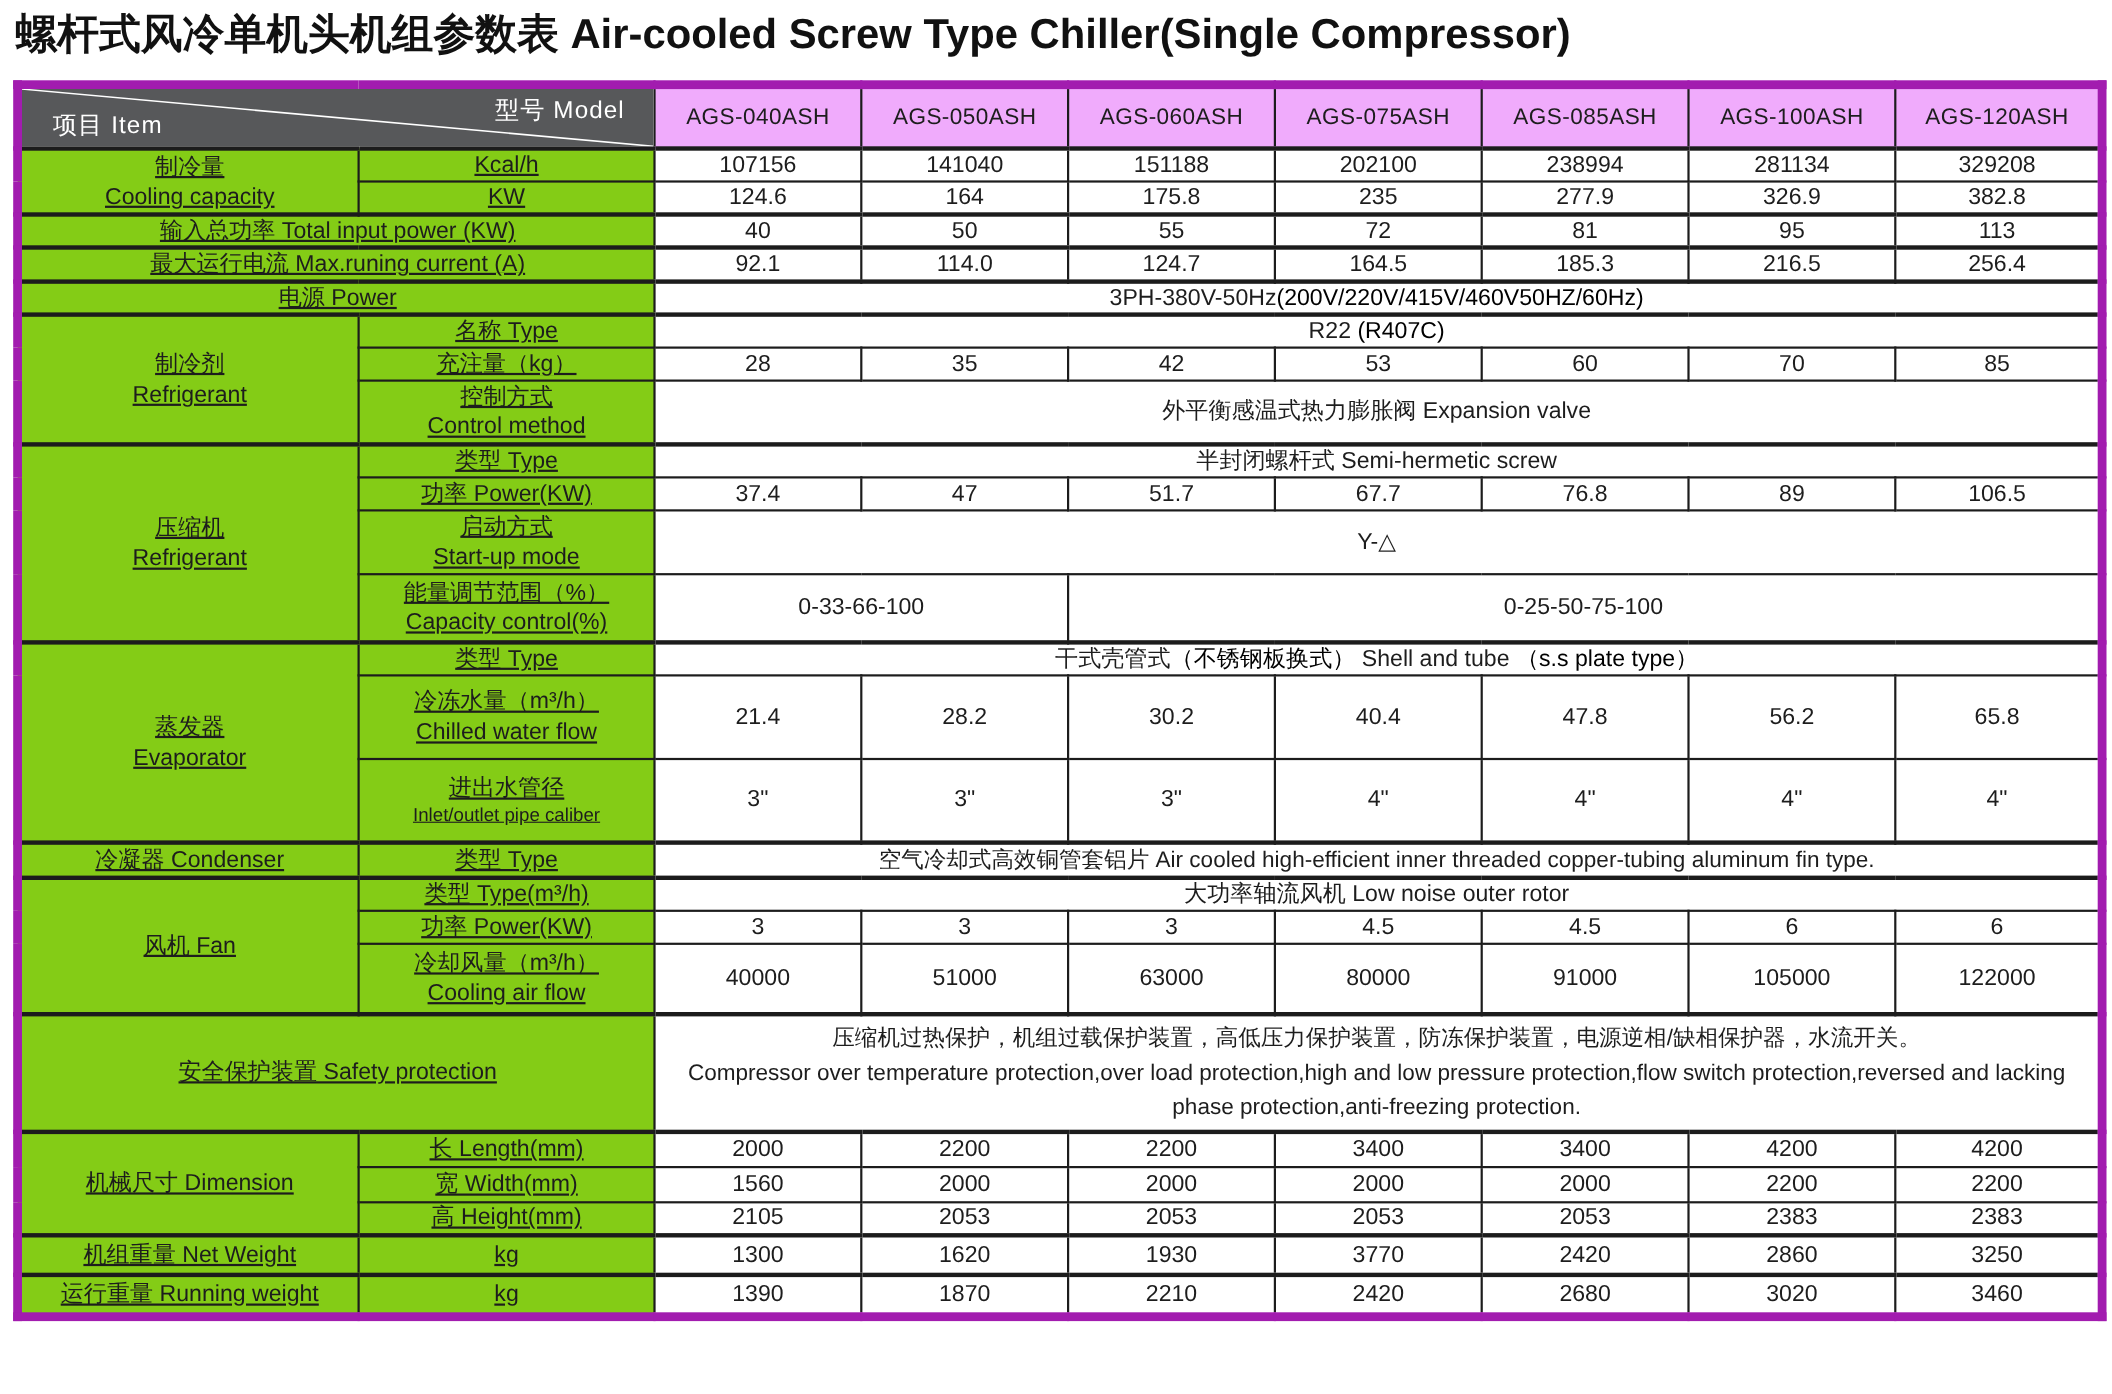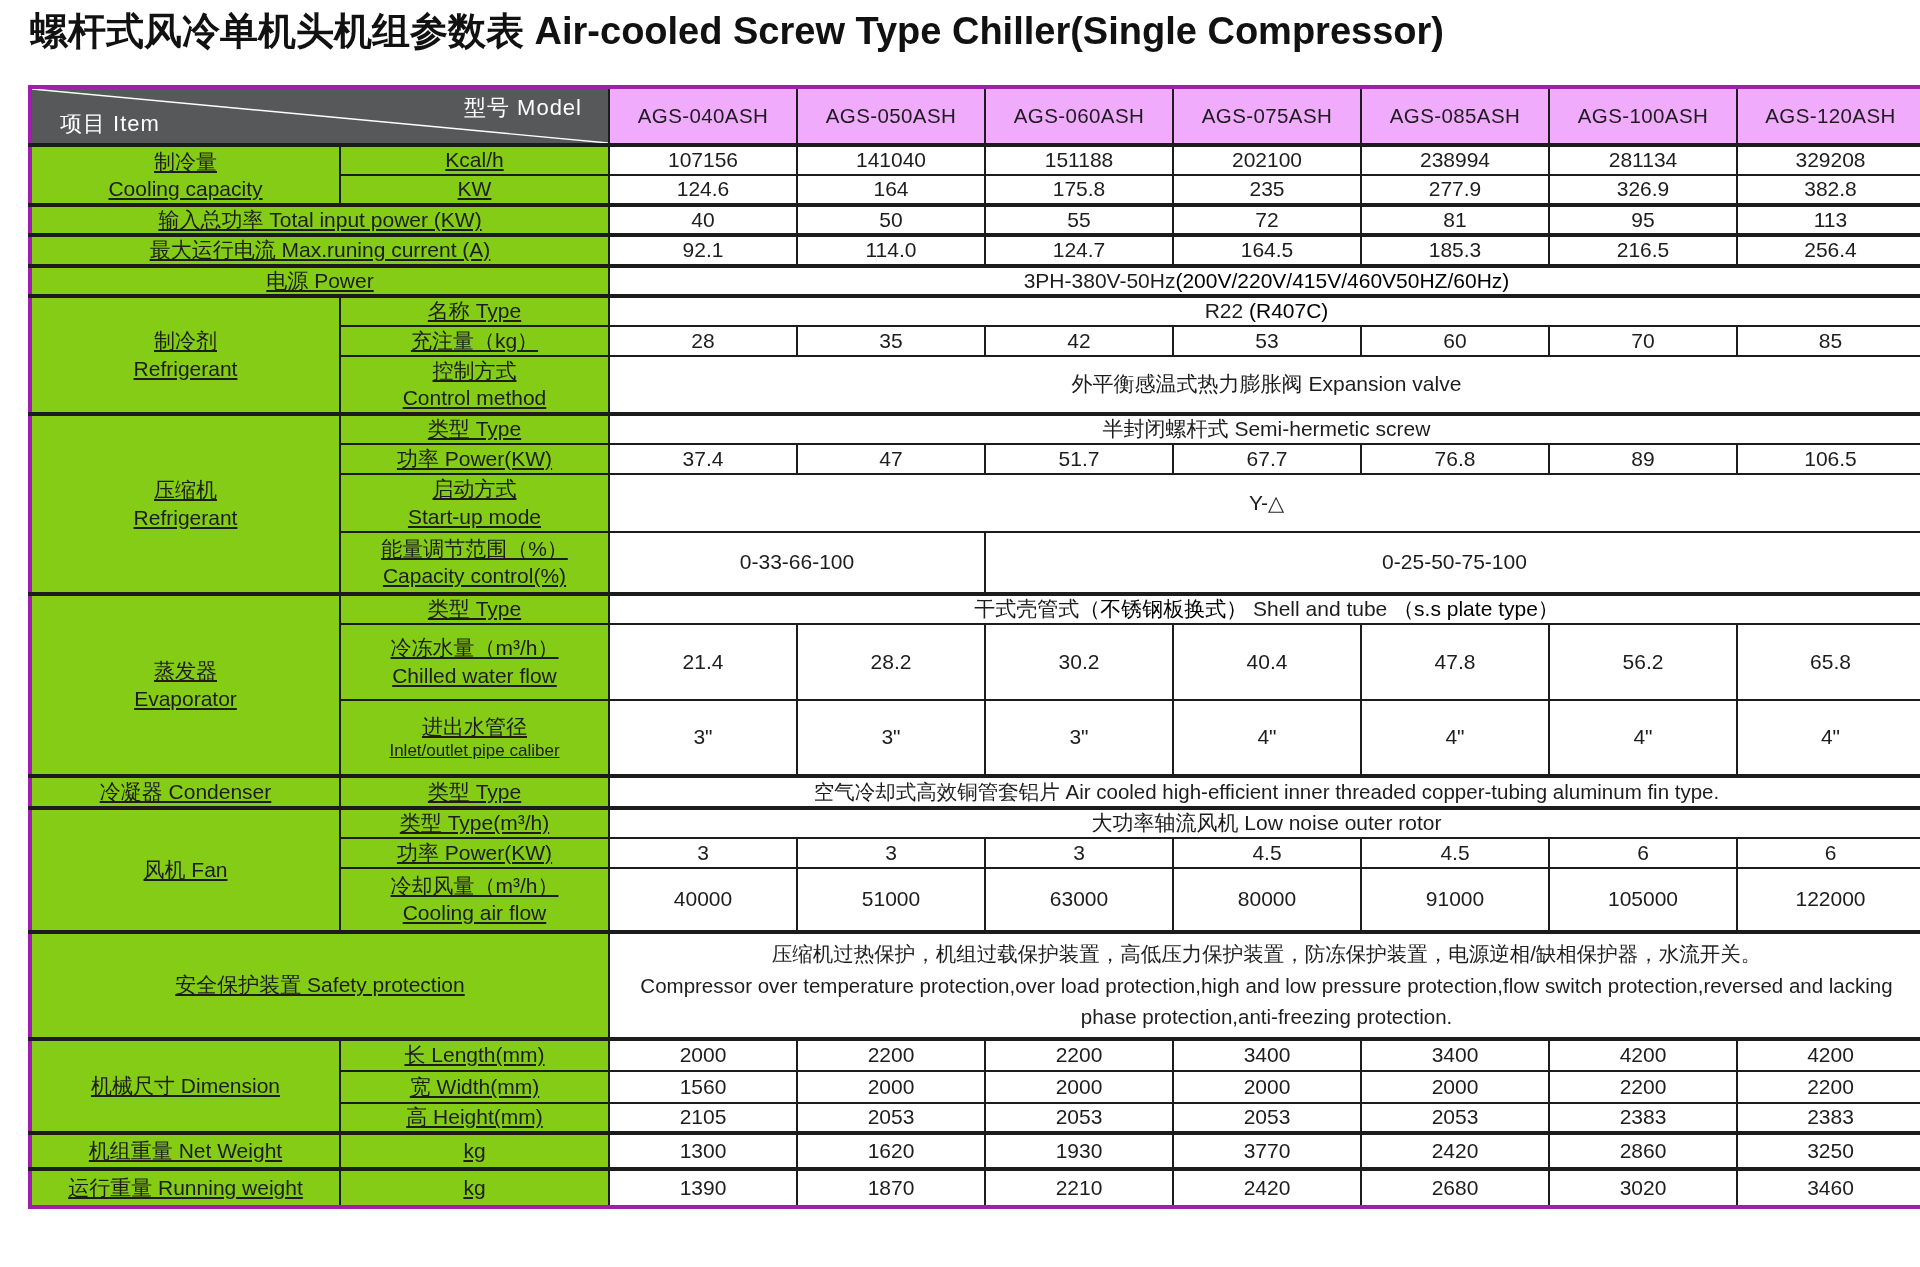--- a/index.html
+++ b/index.html
@@ -1,19 +1,19 @@
 <!DOCTYPE html>
 <html><head>
 <meta charset="utf-8">
 <style>
   html,body{margin:0;padding:0;background:#ffffff;}
   body{width:1920px;height:1267px;font-family:"Liberation Sans","DejaVu Sans",sans-serif;color:#1d1d1d;}
-  .page{padding:4px 0 0 28px;}
+  .page{padding:4px 0 0 12px;}
   .title{font-size:38px;font-weight:bold;color:#111;margin:2px 0 0 2px;white-space:nowrap;}
-  table.spec{border-collapse:collapse;table-layout:fixed;width:1896px;margin-top:28px;border:4px solid #a21caf;}
+  table.spec{border-collapse:collapse;table-layout:fixed;width:1896px;margin-top:16px;border:8px solid #a21caf;}
   td{border:2px solid #1c1c1c;text-align:center;vertical-align:middle;font-size:21px;padding:0 4px;line-height:1.25;}
   tr.sec td{border-top:4px solid #1c1c1c;}
   .label{background:#84cc16;text-decoration:underline;}
   .model-cell{background:#f0abfc;font-size:20.5px;letter-spacing:.4px;}
   .corner{background:#57585a;color:#fff;position:relative;padding:0;}
   .corner .diag{position:absolute;left:0;top:0;width:100%;height:100%;display:block;}
   .corner .model-label{position:absolute;top:5px;right:26px;font-size:22px;letter-spacing:1px;}
   .corner .item-label{position:absolute;bottom:6px;left:28px;font-size:22px;letter-spacing:1px;}
   .red{color:#000000;}
   .two div{line-height:1.3;}

